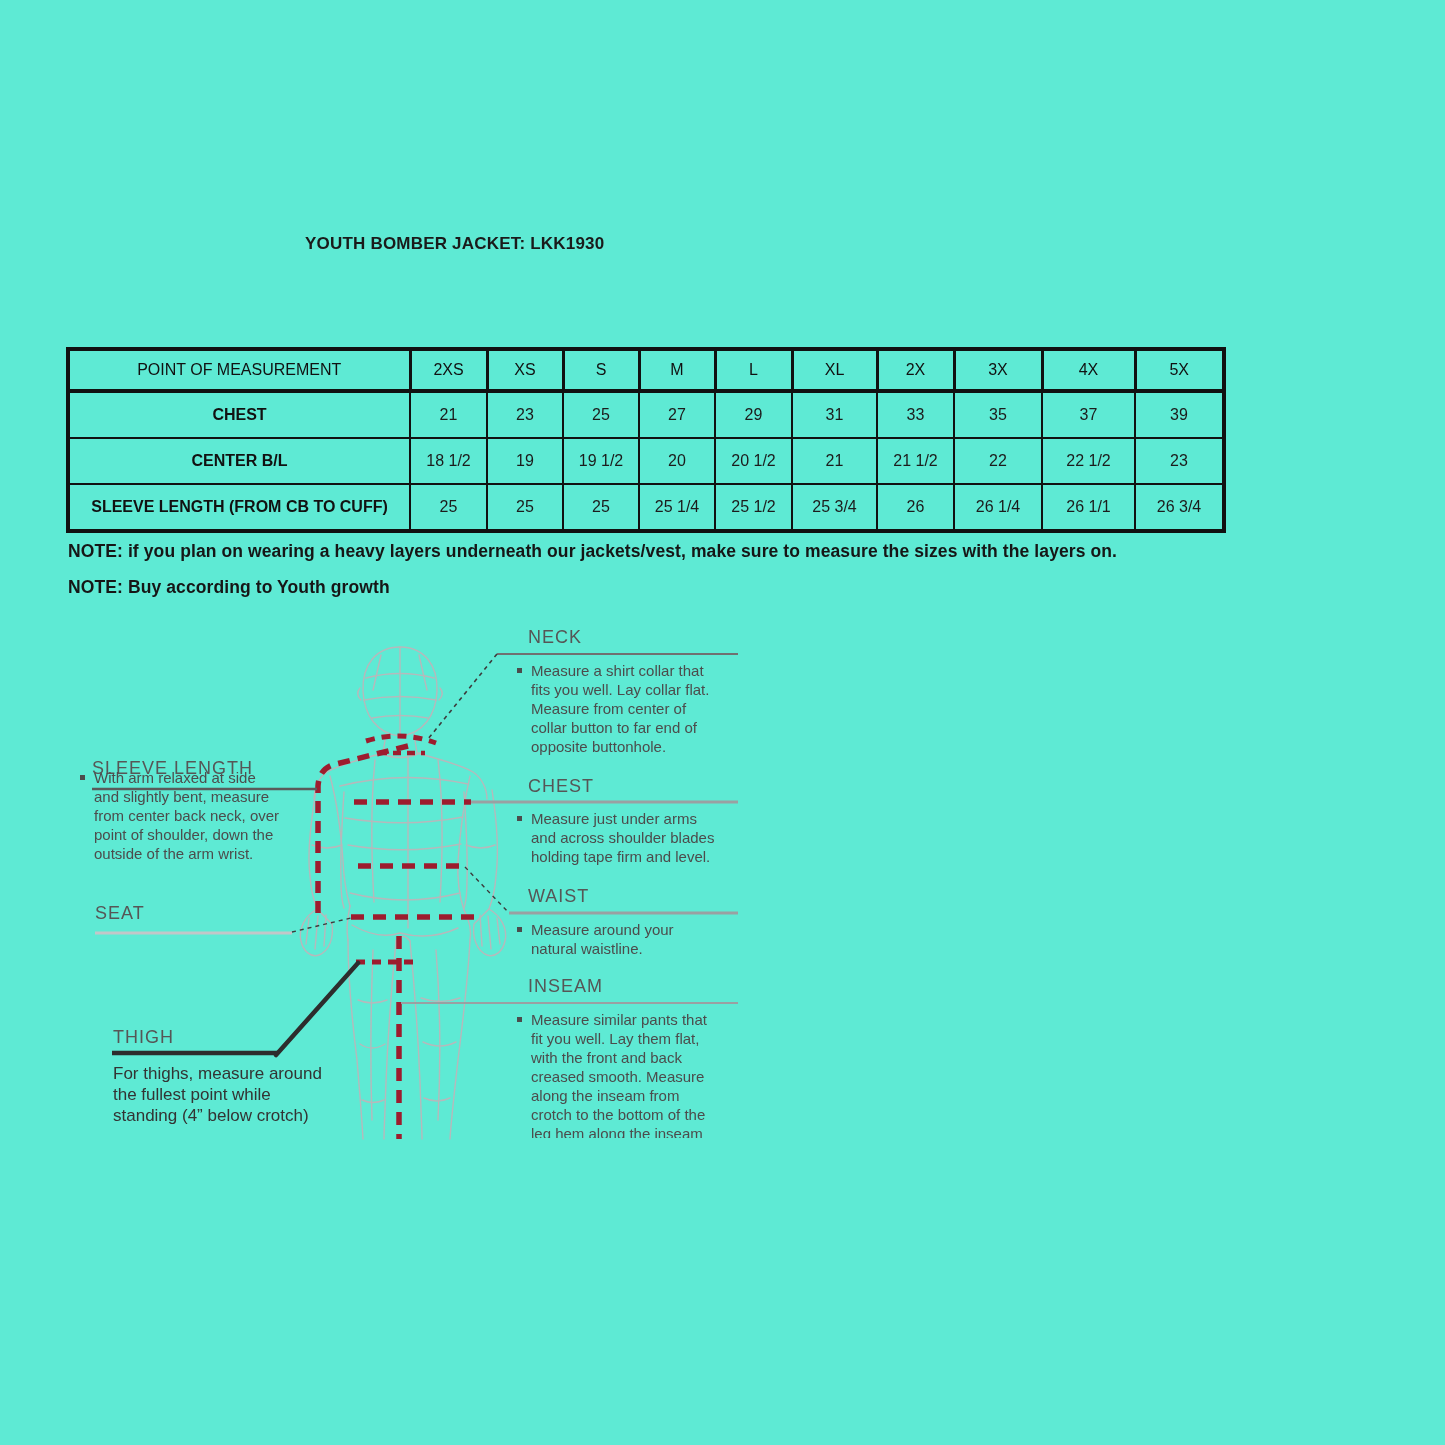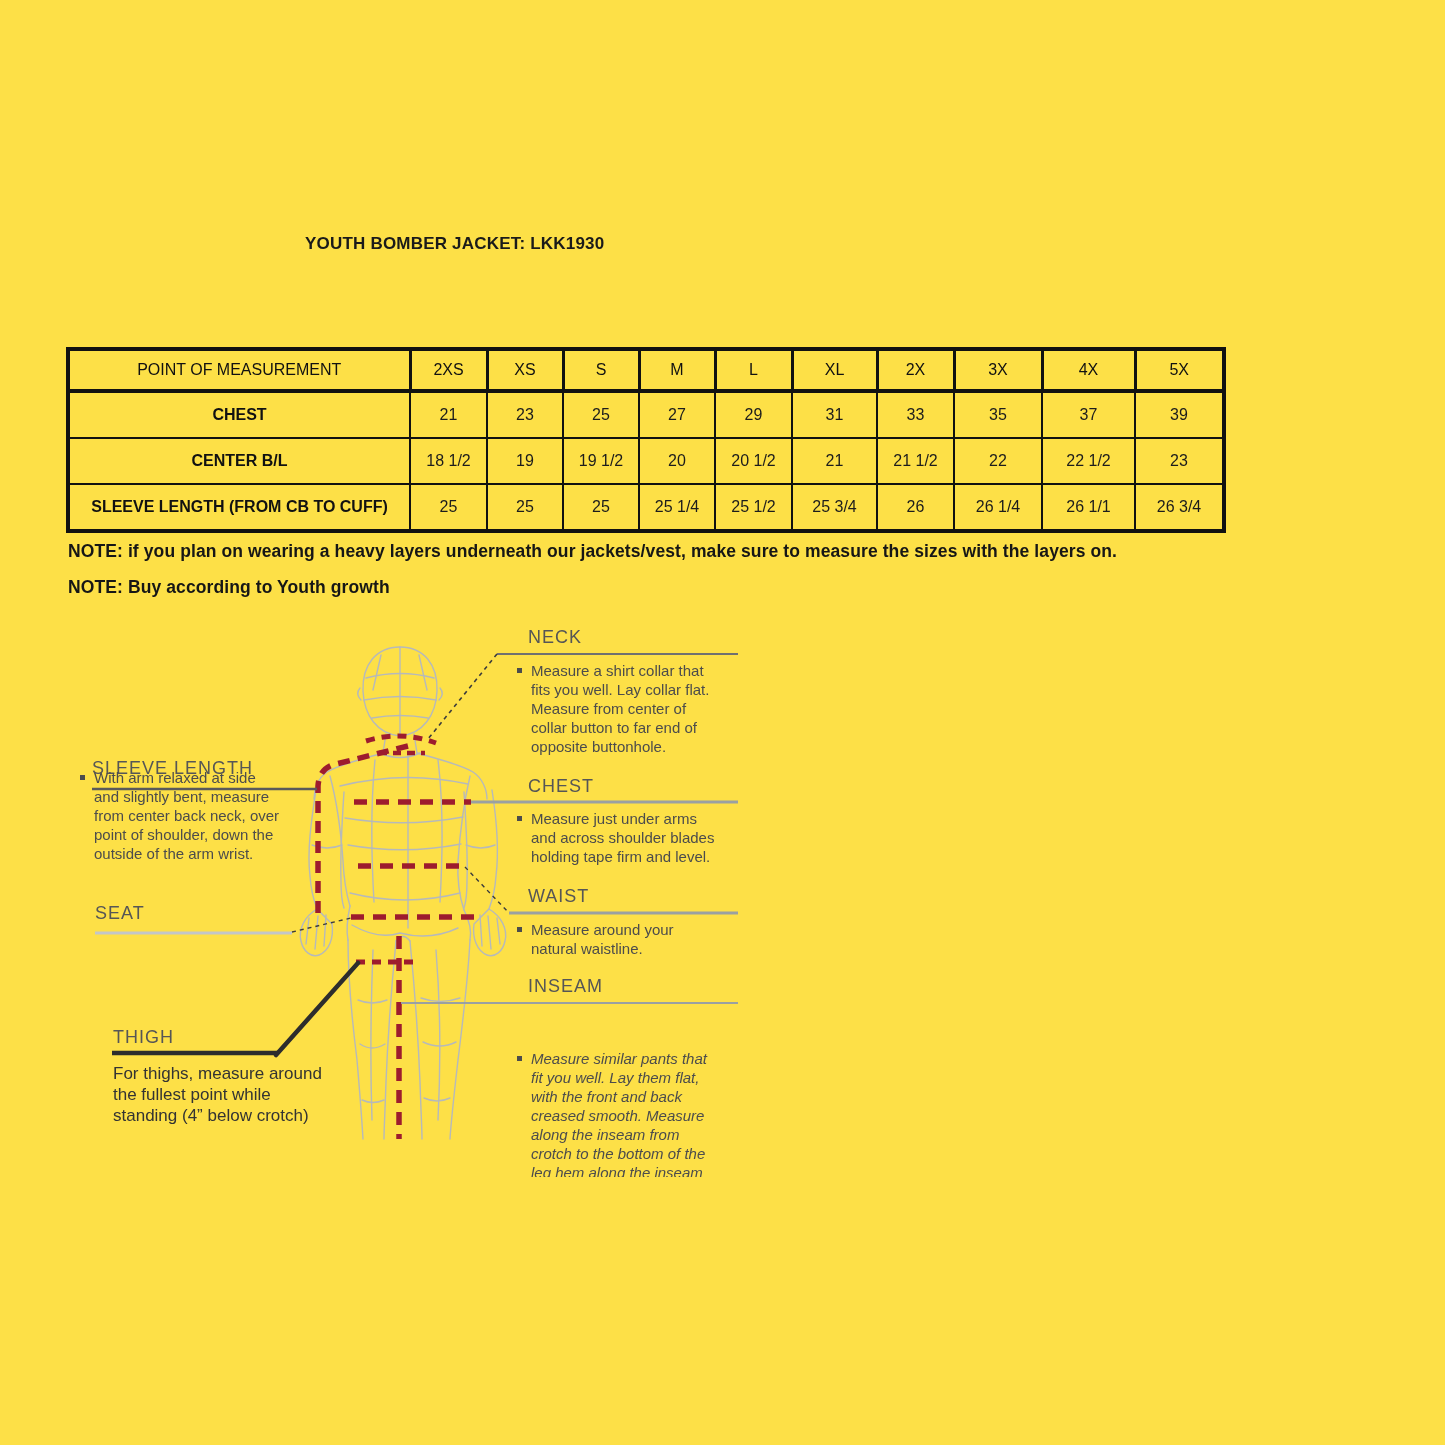--- a/index.html
+++ b/index.html
@@ -1,17 +1,17 @@
 <!DOCTYPE html>
 <html><head>
 <meta charset="utf-8">
 <style>
   html,body{margin:0;padding:0;background:#fff;}
   .page{
-    position:relative;width:1445px;height:1445px;background:#fde047;
+    position:relative;width:1445px;height:1445px;background:#5eead4;
     font-family:"Liberation Sans",sans-serif;color:#111;overflow:hidden;
   }
   .abs{position:absolute;}
   .doc-title{
     left:305px;top:234px;font-size:17px;font-weight:bold;color:#1a1a1a;
     letter-spacing:0.2px;
   }
   
   table.size-table{
     position:absolute;left:66px;top:347px;border-collapse:collapse;
@@ -243,21 +243,21 @@
   </div>
 
   <div class="abs guide-heading" style="left:528px;top:886px;">WAIST</div>
   <div class="abs guide-para" style="left:517px;top:920px;width:224px;">
     <span class="bullet-sq"></span>
     <span class="guide-text">Measure around your
 natural waistline.</span>
   </div>
 
   <div class="abs guide-heading" style="left:528px;top:976px;">INSEAM</div>
-  <div class="abs guide-para clip-box" style="left:517px;top:1049px;width:224px;height:128px;font-style:italic;">
+  <div class="abs guide-para clip-box" style="left:517px;top:1010px;width:224px;height:128px;">
     <span class="bullet-sq"></span>
     <span class="guide-text">Measure similar pants that
 fit you well. Lay them flat,
 with the front and back
 creased smooth. Measure
 along the inseam from
 crotch to the bottom of the
 leg hem along the inseam</span>
   </div>
 

